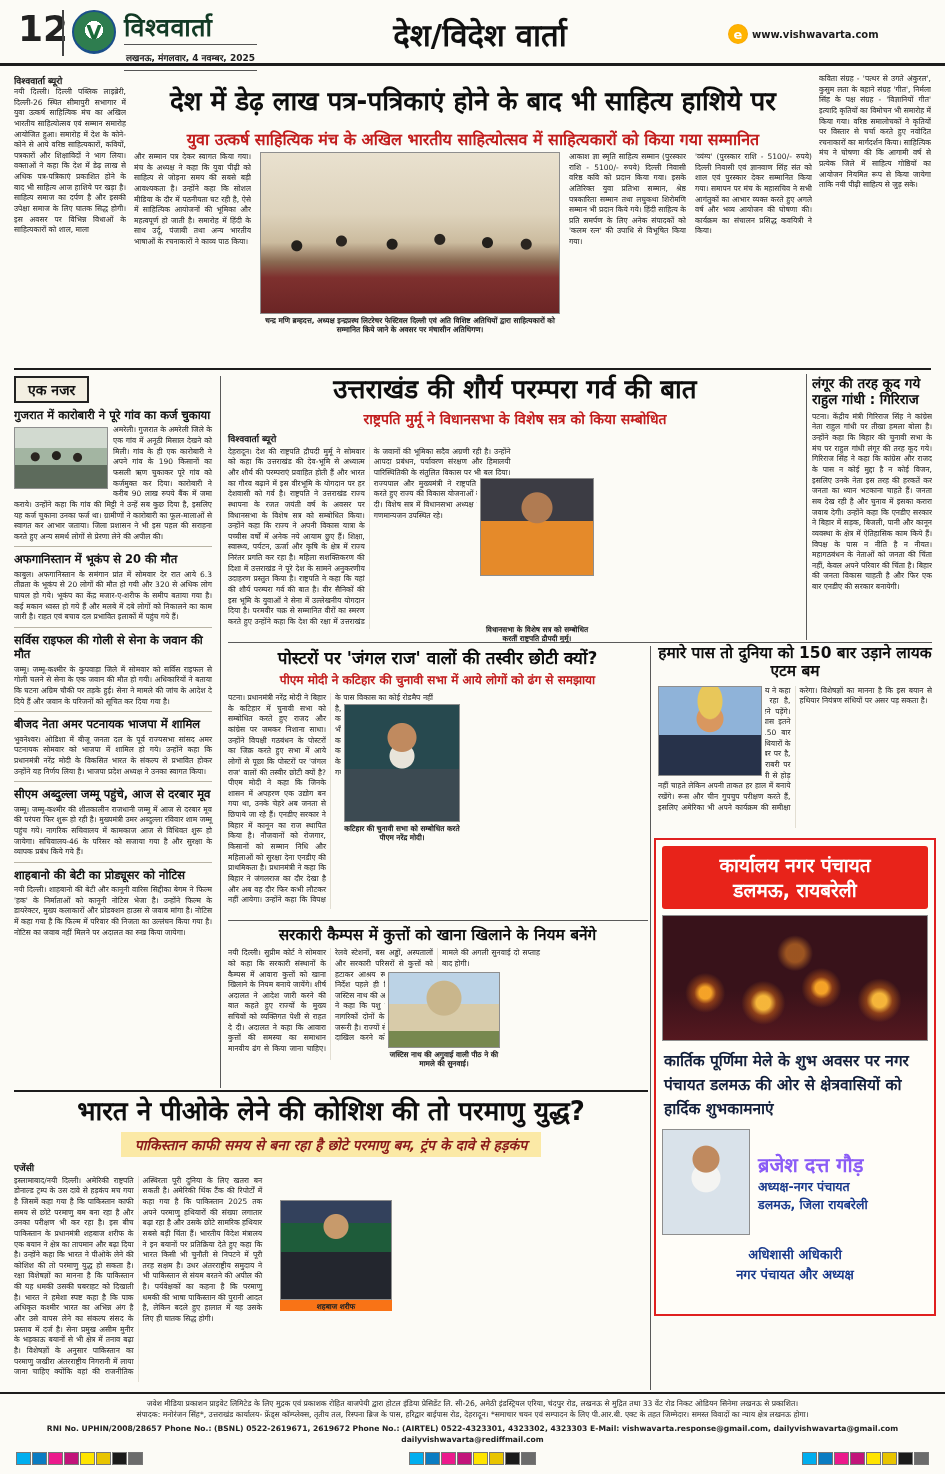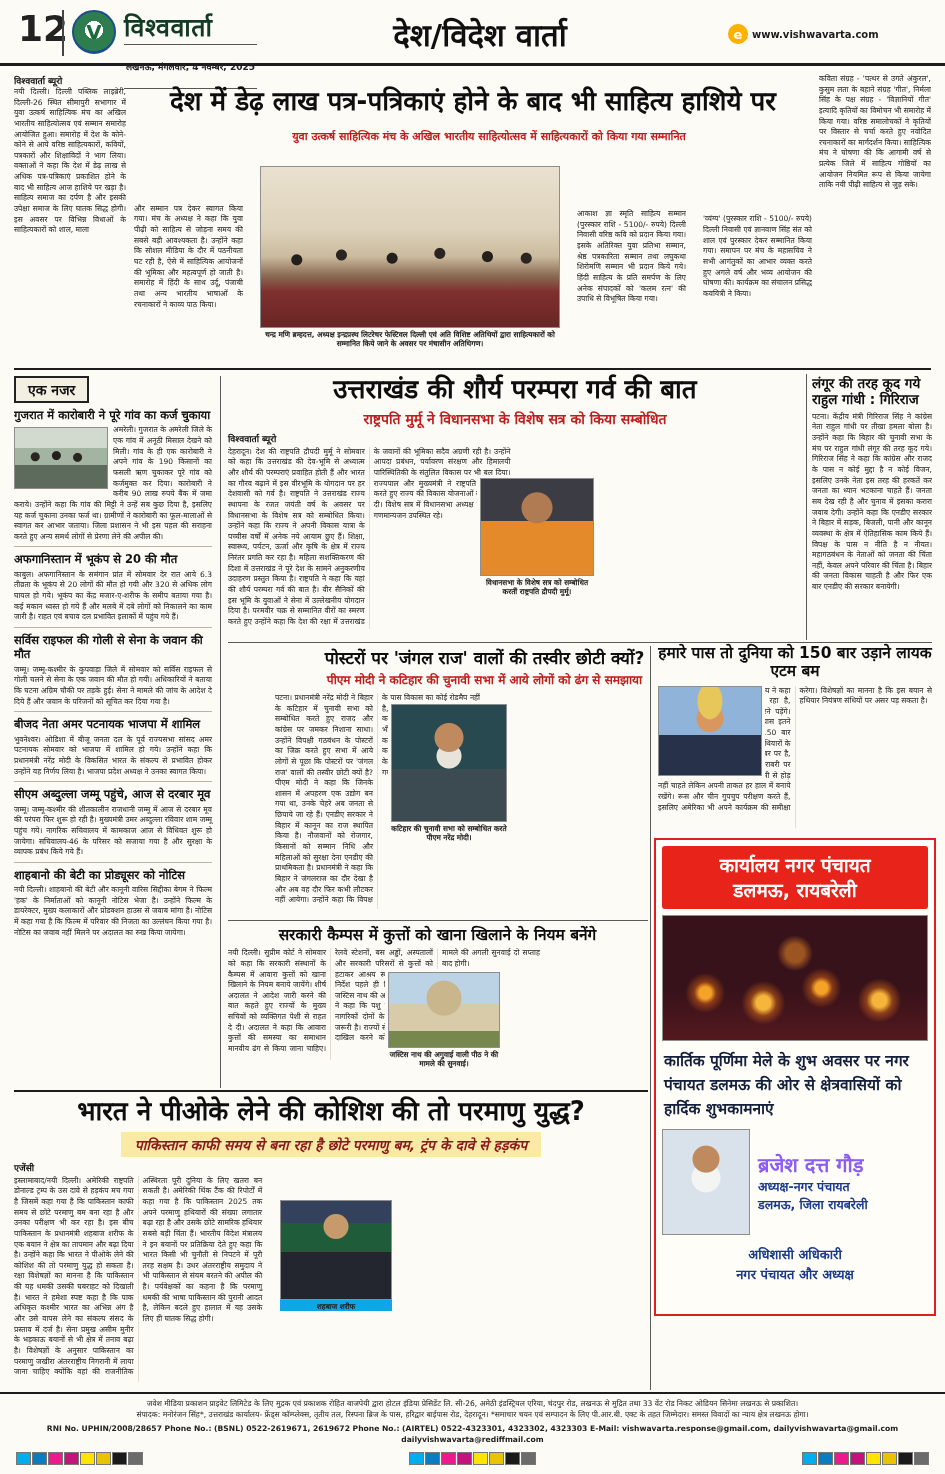--- a/index.html
+++ b/index.html
@@ -65,21 +65,21 @@
     radial-gradient(circle at 68% 49%, #2a2520 0 4px, transparent 5px),
     linear-gradient(180deg,#d2dad0 0 34%,#a3b5a2 34% 62%,#5d6b5c 62% 100%)}
 
   
   .mast-pagenum{font-size:36px;font-weight:bold;color:#222}
   .logo-circle{width:44px;height:44px;border-radius:50%;
      background:radial-gradient(circle at 50% 45%, #ffffff 0 30%, #2e7d4f 31% 70%, #1b4f8a 71% 100%);
      border:2px solid #1b4f8a;display:flex;align-items:center;justify-content:center}
   .logo-v{font-size:20px;font-weight:bold;color:#1b6b3a}
   .paper-name{font-size:25px;font-weight:bold;color:#123a25;letter-spacing:.5px}
-  .date-line{font-size:9px;font-weight:bold;color:#222;border-top:1px solid #555;border-bottom:1px solid #555;padding:15px 2px;margin-top:1px}
+  .date-line{font-size:9px;font-weight:bold;color:#222;border-top:1px solid #555;border-bottom:1px solid #555;padding:6px 2px;margin-top:1px}
   .section-title{font-size:31px;font-weight:bold;color:#101010}
   .e-badge{width:20px;height:20px;border-radius:50%;background:radial-gradient(circle,#ffb300 0 60%,#e07800 100%);
      color:#fff;font-weight:bold;font-size:13px;display:inline-flex;align-items:center;justify-content:center;margin-right:4px}
   .site{font-size:10px;font-weight:bold;color:#1c1c1c}
 
   
   .en-title{display:inline-block;border:2px solid #222;padding:2px 12px;font-size:14px;font-weight:bold;background:#f3efe2}
   .en-item{padding:5px 0 4px 0}
   .en-item + .en-item{border-top:1px solid #b9b4a6}
   .en-head{font-size:11.5px;font-weight:bold;line-height:1.25;margin-bottom:3px}
@@ -120,22 +120,22 @@
       <span class="site">www.vishwavarta.com</span>
     </div>
   </div>
 
   <div class="abs" style="left:14px;top:70px;width:917px;height:296px;">
     <div class="abs" style="left:0;top:4px;width:112px;height:288px;overflow:hidden;">
       <div class="byl">विश्ववार्ता ब्यूरो</div>
       <div class="jtext">नयी दिल्ली। दिल्ली पब्लिक लाइब्रेरी, दिल्ली-26 स्थित सीमापुरी सभागार में युवा उत्कर्ष साहित्यिक मंच का अखिल भारतीय साहित्योत्सव एवं सम्मान समारोह आयोजित हुआ। समारोह में देश के कोने-कोने से आये वरिष्ठ साहित्यकारों, कवियों, पत्रकारों और शिक्षाविदों ने भाग लिया। वक्ताओं ने कहा कि देश में डेढ़ लाख से अधिक पत्र-पत्रिकाएं प्रकाशित होने के बाद भी साहित्य आज हाशिये पर खड़ा है। साहित्य समाज का दर्पण है और इसकी उपेक्षा समाज के लिए घातक सिद्ध होगी। इस अवसर पर विभिन्न विधाओं के साहित्यकारों को शाल, माला</div>
     </div>
     <div class="abs hl" style="left:120px;top:16px;width:678px;font-size:26px;text-align:center;">देश में डेढ़ लाख पत्र-पत्रिकाएं होने के बाद भी साहित्य हाशिये पर</div>
-    <div class="abs red" style="left:136px;top:58px;width:678px;font-size:11px;font-weight:bold;text-align:center;">युवा उत्कर्ष साहित्यिक मंच के अखिल भारतीय साहित्योत्सव में साहित्यकारों को किया गया सम्मानित</div>
-    <div class="abs" style="left:120px;top:82px;width:678px;height:210px;display:flex;gap:17px;align-items:center;">
+    <div class="abs red" style="left:120px;top:58px;width:678px;font-size:16px;font-weight:bold;text-align:center;">युवा उत्कर्ष साहित्यिक मंच के अखिल भारतीय साहित्योत्सव में साहित्यकारों को किया गया सम्मानित</div>
+    <div class="abs" style="left:120px;top:82px;width:678px;height:210px;display:flex;gap:9px;">
       <div class="jtext" style="width:118px;overflow:hidden;">और सम्मान पत्र देकर स्वागत किया गया। मंच के अध्यक्ष ने कहा कि युवा पीढ़ी को साहित्य से जोड़ना समय की सबसे बड़ी आवश्यकता है। उन्होंने कहा कि सोशल मीडिया के दौर में पठनीयता घट रही है, ऐसे में साहित्यिक आयोजनों की भूमिका और महत्वपूर्ण हो जाती है। समारोह में हिंदी के साथ उर्दू, पंजाबी तथा अन्य भारतीय भाषाओं के रचनाकारों ने काव्य पाठ किया।</div>
       <div style="width:300px;">
         <div class="photo ph-lead" style="width:300px;height:162px;"></div>
         <div class="capt" style="width:300px;">चन्द्र मणि ब्रम्हदत्त, अध्यक्ष इन्द्रप्रस्थ लिटरेचर फेस्टिवल दिल्ली एवं अति विशिष्ट अतिथियों द्वारा साहित्यकारों को सम्मानित किये जाने के अवसर पर मंचासीन अतिथिगण।</div>
       </div>
       <div class="jtext" style="width:118px;overflow:hidden;">आकाश ज्ञा स्मृति साहित्य सम्मान (पुरस्कार राशि - 5100/- रुपये) दिल्ली निवासी वरिष्ठ कवि को प्रदान किया गया। इसके अतिरिक्त युवा प्रतिभा सम्मान, श्रेष्ठ पत्रकारिता सम्मान तथा लघुकथा शिरोमणि सम्मान भी प्रदान किये गये। हिंदी साहित्य के प्रति समर्पण के लिए अनेक संपादकों को 'कलम रत्न' की उपाधि से विभूषित किया गया।</div>
       <div class="jtext" style="width:118px;overflow:hidden;">'व्यंग्य' (पुरस्कार राशि - 5100/- रुपये) दिल्ली निवासी एवं ज्ञानवाण सिंह संत को शाल एवं पुरस्कार देकर सम्मानित किया गया। समापन पर मंच के महासचिव ने सभी आगंतुकों का आभार व्यक्त करते हुए अगले वर्ष और भव्य आयोजन की घोषणा की। कार्यक्रम का संचालन प्रसिद्ध कवयित्री ने किया।</div>
     </div>
     <div class="abs jtext" style="left:805px;top:4px;width:112px;height:288px;overflow:hidden;">कविता संग्रह - 'पत्थर से उगते अंकुरल', कुसुम लता के बहाने संग्रह 'गीत', निर्मला सिंह के पक्ष संग्रह - 'विज्ञानियों गीत' इत्यादि कृतियों का विमोचन भी समारोह में किया गया। वरिष्ठ समालोचकों ने कृतियों पर विस्तार से चर्चा करते हुए नवोदित रचनाकारों का मार्गदर्शन किया। साहित्यिक मंच ने घोषणा की कि आगामी वर्ष से प्रत्येक जिले में साहित्य गोष्ठियों का आयोजन नियमित रूप से किया जायेगा ताकि नयी पीढ़ी साहित्य से जुड़ सके।</div>
   </div>
@@ -170,32 +170,32 @@
     </div>
   </div>
 
   <div class="abs" style="left:228px;top:374px;width:574px;height:264px;">
     <div class="hl" style="font-size:26px;text-align:center;">उत्तराखंड की शौर्य परम्परा गर्व की बात</div>
     <div class="red" style="font-size:14px;font-weight:bold;text-align:center;margin-top:4px;">राष्ट्रपति मुर्मू ने विधानसभा के विशेष सत्र को किया सम्बोधित</div>
     <div class="byl" style="margin-top:4px;">विश्ववार्ता ब्यूरो</div>
     <div class="jtext cols4" style="position:relative;margin-top:2px;height:182px;overflow:hidden;">देहरादून। देश की राष्ट्रपति द्रौपदी मुर्मू ने सोमवार को कहा कि उत्तराखंड की देव-भूमि से अध्यात्म और शौर्य की परम्पराएं प्रवाहित होती हैं और भारत का गौरव बढ़ाने में इस वीरभूमि के योगदान पर हर देशवासी को गर्व है। राष्ट्रपति ने उत्तराखंड राज्य स्थापना के रजत जयंती वर्ष के अवसर पर विधानसभा के विशेष सत्र को सम्बोधित किया। उन्होंने कहा कि राज्य ने अपनी विकास यात्रा के पच्चीस वर्षों में अनेक नये आयाम छुए हैं। शिक्षा, स्वास्थ्य, पर्यटन, ऊर्जा और कृषि के क्षेत्र में राज्य निरंतर प्रगति कर रहा है। महिला सशक्तिकरण की दिशा में उत्तराखंड ने पूरे देश के सामने अनुकरणीय उदाहरण प्रस्तुत किया है। राष्ट्रपति ने कहा कि यहां की शौर्य परम्परा गर्व की बात है। वीर सैनिकों की इस भूमि के युवाओं ने सेना में उल्लेखनीय योगदान दिया है। परमवीर चक्र से सम्मानित वीरों का स्मरण करते हुए उन्होंने कहा कि देश की रक्षा में उत्तराखंड के जवानों की भूमिका सदैव अग्रणी रही है। उन्होंने आपदा प्रबंधन, पर्यावरण संरक्षण और हिमालयी पारिस्थितिकी के संतुलित विकास पर भी बल दिया। राज्यपाल और मुख्यमंत्री ने राष्ट्रपति का स्वागत करते हुए राज्य की विकास योजनाओं की जानकारी दी। विशेष सत्र में विधानसभा अध्यक्ष सहित अनेक गणमान्यजन उपस्थित रहे।</div>
     <div class="abs" style="left:252px;top:104px;width:114px;">
       <div class="photo ph-murmu" style="width:114px;height:98px;"></div>
-      <div class="capt" style="background:#fcfbf6;">विधानसभा के विशेष सत्र को सम्बोधित करतीं राष्ट्रपति द्रौपदी मुर्मू।</div>
+      <div class="capt" style="background:#fcfbf6;margin-top:47px;">विधानसभा के विशेष सत्र को सम्बोधित करतीं राष्ट्रपति द्रौपदी मुर्मू।</div>
     </div>
   </div>
   <div class="hr1" style="left:228px;top:642px;width:704px;"></div>
   <div class="vr" style="left:806px;top:374px;height:266px;"></div>
 
   <div class="abs" style="left:812px;top:376px;width:120px;height:262px;overflow:hidden;">
     <div class="hl" style="font-size:13.5px;margin-bottom:4px;">लंगूर की तरह कूद गये राहुल गांधी : गिरिराज</div>
     <div class="jtext">पटना। केंद्रीय मंत्री गिरिराज सिंह ने कांग्रेस नेता राहुल गांधी पर तीखा हमला बोला है। उन्होंने कहा कि बिहार की चुनावी सभा के मंच पर राहुल गांधी लंगूर की तरह कूद गये। गिरिराज सिंह ने कहा कि कांग्रेस और राजद के पास न कोई मुद्दा है न कोई विजन, इसलिए उनके नेता इस तरह की हरकतें कर जनता का ध्यान भटकाना चाहते हैं। जनता सब देख रही है और चुनाव में इसका करारा जवाब देगी। उन्होंने कहा कि एनडीए सरकार ने बिहार में सड़क, बिजली, पानी और कानून व्यवस्था के क्षेत्र में ऐतिहासिक काम किये हैं। विपक्ष के पास न नीति है न नीयत। महागठबंधन के नेताओं को जनता की चिंता नहीं, केवल अपने परिवार की चिंता है। बिहार की जनता विकास चाहती है और फिर एक बार एनडीए की सरकार बनायेगी।</div>
   </div>
 
-  <div class="abs" style="left:228px;top:648px;width:419px;height:268px;margin-left:47px;">
+  <div class="abs" style="left:228px;top:648px;width:419px;height:268px;">
     <div class="hl" style="font-size:17px;text-align:center;">पोस्टरों पर 'जंगल राज' वालों की तस्वीर छोटी क्यों?</div>
     <div class="red" style="font-size:12px;font-weight:bold;text-align:center;margin-top:3px;">पीएम मोदी ने कटिहार की चुनावी सभा में आये लोगों को ढंग से समझाया</div>
     <div class="jtext cols4" style="margin-top:5px;height:216px;overflow:hidden;">पटना। प्रधानमंत्री नरेंद्र मोदी ने बिहार के कटिहार में चुनावी सभा को सम्बोधित करते हुए राजद और कांग्रेस पर जमकर निशाना साधा। उन्होंने विपक्षी गठबंधन के पोस्टरों का जिक्र करते हुए सभा में आये लोगों से पूछा कि पोस्टरों पर 'जंगल राज' वालों की तस्वीर छोटी क्यों है? पीएम मोदी ने कहा कि जिनके शासन में अपहरण एक उद्योग बन गया था, उनके चेहरे अब जनता से छिपाये जा रहे हैं। एनडीए सरकार ने बिहार में कानून का राज स्थापित किया है। नौजवानों को रोजगार, किसानों को सम्मान निधि और महिलाओं को सुरक्षा देना एनडीए की प्राथमिकता है। प्रधानमंत्री ने कहा कि बिहार ने जंगलराज का दौर देखा है और अब वह दौर फिर कभी लौटकर नहीं आयेगा। उन्होंने कहा कि विपक्ष के पास विकास का कोई रोडमैप नहीं है, केवल परिवारवाद और भ्रष्टाचार का पुराना ढर्रा है। सभा में उमड़ी भीड़ का आभार जताते हुए पीएम ने कहा कि यह स्नेह एनडीए की जीत का संकेत है। चुनाव के दूसरे चरण के लिए प्रचार अब चरम पर पहुंच गया है।</div>
     <div class="abs" style="left:116px;top:56px;width:116px;">
       <div class="photo ph-modi" style="width:116px;height:118px;"></div>
       <div class="capt" style="background:#fcfbf6;">कटिहार की चुनावी सभा को सम्बोधित करते पीएम नरेंद्र मोदी।</div>
     </div>
   </div>
   <div class="hr1" style="left:228px;top:920px;width:420px;"></div>
   <div class="vr" style="left:650px;top:646px;height:744px;"></div>
@@ -241,21 +241,21 @@
 
   <div class="abs" style="left:14px;top:1096px;width:634px;height:292px;">
     <div class="hl" style="font-size:26px;text-align:center;">भारत ने पीओके लेने की कोशिश की तो परमाणु युद्ध?</div>
     <div style="text-align:center;margin-top:5px;font-style:italic;">
       <span class="pok-sub">पाकिस्तान काफी समय से बना रहा है छोटे परमाणु बम, ट्रंप के दावे से हड़कंप</span>
     </div>
     <div class="byl" style="margin-top:4px;">एजेंसी</div>
     <div class="jtext cols5" style="position:relative;margin-top:2px;height:206px;overflow:hidden;">इस्लामाबाद/नयी दिल्ली। अमेरिकी राष्ट्रपति डोनाल्ड ट्रम्प के उस दावे से हड़कंप मच गया है जिसमें कहा गया है कि पाकिस्तान काफी समय से छोटे परमाणु बम बना रहा है और उनका परीक्षण भी कर रहा है। इस बीच पाकिस्तान के प्रधानमंत्री शहबाज शरीफ के एक बयान ने क्षेत्र का तापमान और बढ़ा दिया है। उन्होंने कहा कि भारत ने पीओके लेने की कोशिश की तो परमाणु युद्ध हो सकता है। रक्षा विशेषज्ञों का मानना है कि पाकिस्तान की यह धमकी उसकी घबराहट को दिखाती है। भारत ने हमेशा स्पष्ट कहा है कि पाक अधिकृत कश्मीर भारत का अभिन्न अंग है और उसे वापस लेने का संकल्प संसद के प्रस्ताव में दर्ज है। सेना प्रमुख असीम मुनीर के भड़काऊ बयानों से भी क्षेत्र में तनाव बढ़ा है। विशेषज्ञों के अनुसार पाकिस्तान का परमाणु जखीरा अंतरराष्ट्रीय निगरानी में लाया जाना चाहिए क्योंकि वहां की राजनीतिक अस्थिरता पूरी दुनिया के लिए खतरा बन सकती है। अमेरिकी थिंक टैंक की रिपोर्टों में कहा गया है कि पाकिस्तान 2025 तक अपने परमाणु हथियारों की संख्या लगातार बढ़ा रहा है और उसके छोटे सामरिक हथियार सबसे बड़ी चिंता हैं। भारतीय विदेश मंत्रालय ने इन बयानों पर प्रतिक्रिया देते हुए कहा कि भारत किसी भी चुनौती से निपटने में पूरी तरह सक्षम है। उधर अंतरराष्ट्रीय समुदाय ने भी पाकिस्तान से संयम बरतने की अपील की है। पर्यवेक्षकों का कहना है कि परमाणु धमकी की भाषा पाकिस्तान की पुरानी आदत है, लेकिन बदले हुए हालात में यह उसके लिए ही घातक सिद्ध होगी।</div>
     <div class="abs" style="left:266px;top:104px;width:112px;">
       <div class="photo ph-shehbaz" style="width:112px;height:100px;"></div>
-      <div class="capt" style="background:#0ea5e9;">शहबाज शरीफ</div>
+      <div class="capt" style="background:#f97316;">शहबाज शरीफ</div>
     </div>
   </div>
 
   <div class="hr2" style="left:0;top:1392px;width:945px;"></div>
   <div class="abs" style="left:0;top:1398px;width:945px;">
     <div class="foot-line" style="padding:0 22px;">जवेश मीडिया प्रकाशन प्राइवेट लिमिटेड के लिए मुद्रक एवं प्रकाशक रोहित बाजपेयी द्वारा होटल इंडिया प्रेसिडेंट लि. सी-26, अमेठी इंडस्ट्रियल एरिया, चंदपुर रोड, लखनऊ से मुद्रित तथा 33 वेंट रोड निकट ओडियन सिनेमा लखनऊ से प्रकाशित।</div>
     <div class="foot-line" style="padding:0 38px;">संपादक: मनोरंजन सिंह*, उत्तराखंड कार्यालय- फ्रेंड्स कॉम्प्लेक्स, तृतीय तल, रिस्पना ब्रिज के पास, हरिद्वार बाईपास रोड, देहरादून। *समाचार चयन एवं सम्पादन के लिए पी.आर.बी. एक्ट के तहत जिम्मेदार। समस्त विवादों का न्याय क्षेत्र लखनऊ होगा।</div>
     <div class="foot-line" style="font-weight:bold;margin-top:2px;padding:0 20px;">RNI No. UPHIN/2008/28657   Phone No.: (BSNL) 0522-2619671, 2619672   Phone No.: (AIRTEL) 0522-4323301, 4323302, 4323303   E-Mail: vishwavarta.response@gmail.com, dailyvishwavarta@gmail.com   dailyvishwavarta@rediffmail.com</div>
     <div style="display:flex;justify-content:space-between;padding:6px 16px 0 16px;">
       <div class="bar-group">

